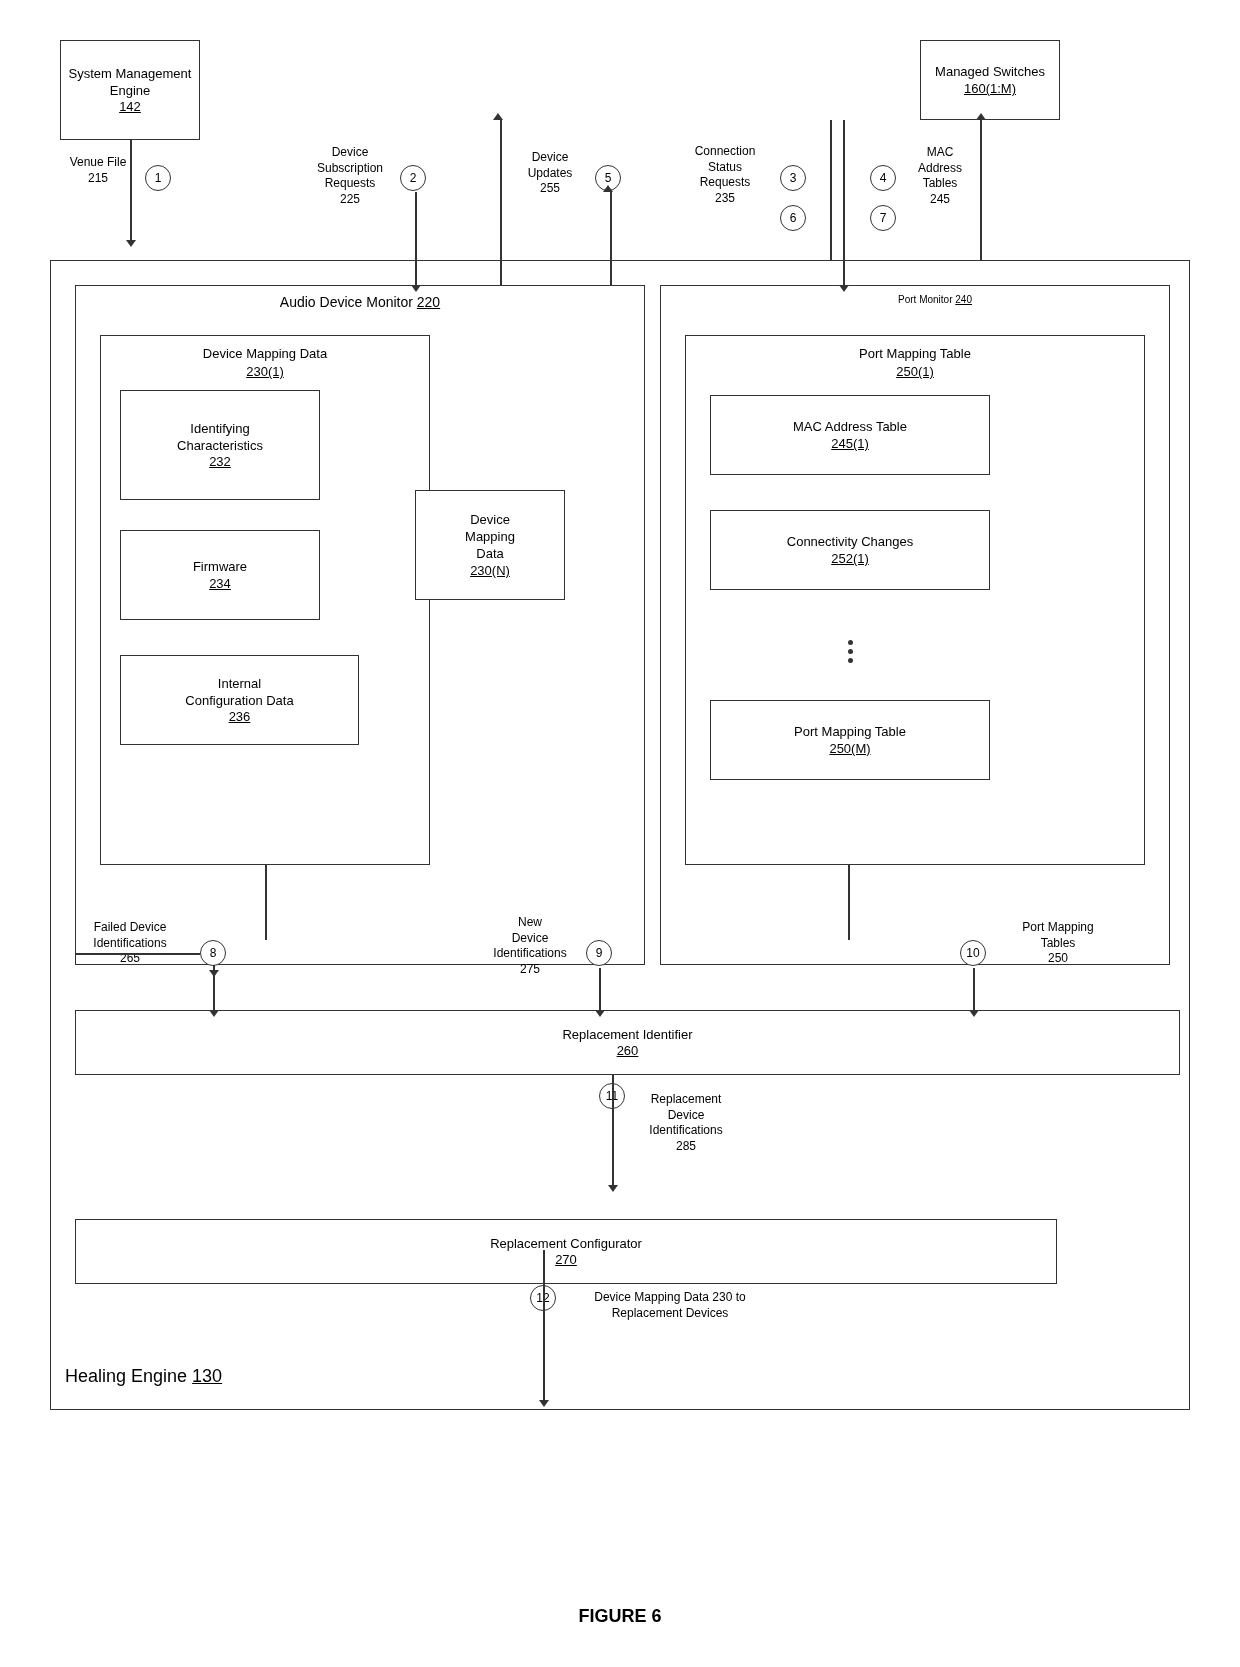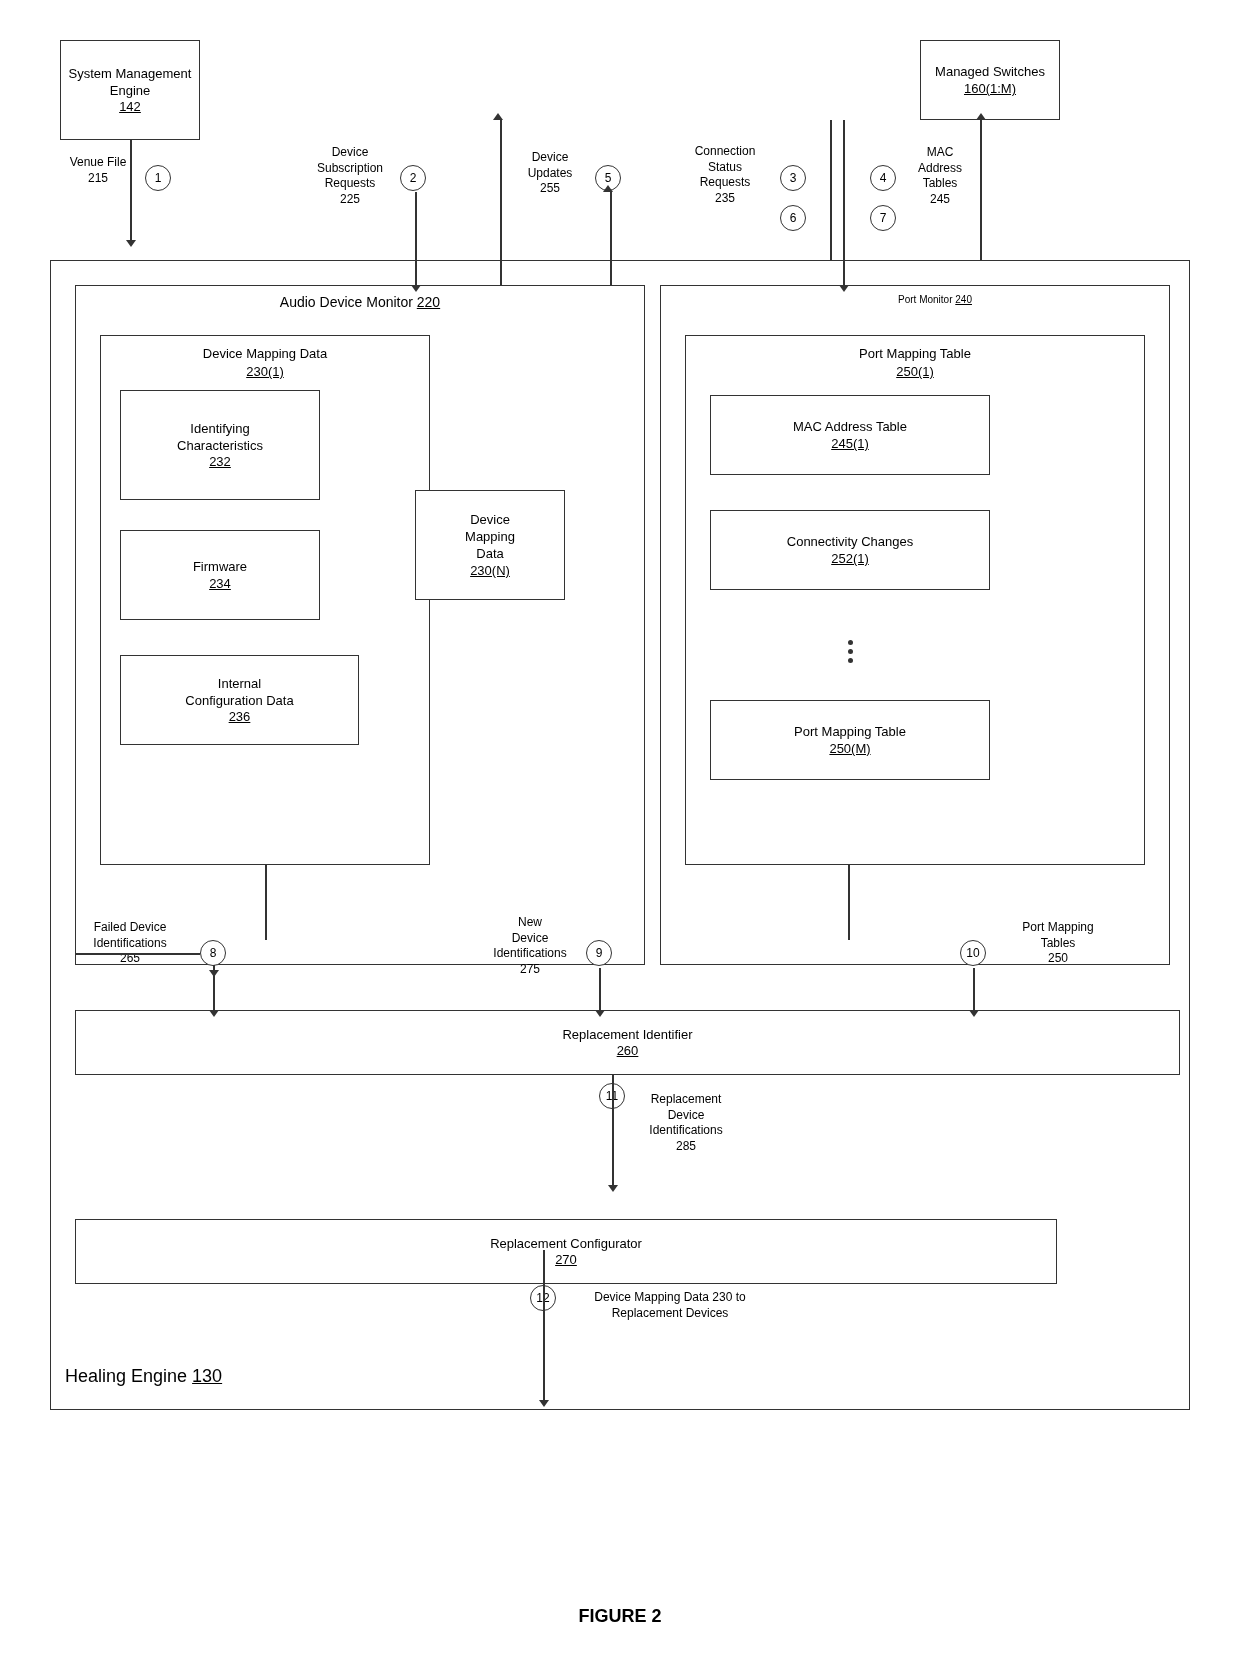--- a/index.html
+++ b/index.html
@@ -312,17 +312,17 @@
   <div class="arrow-line arrow-v arrowhead-down" style="left:543px; top:1250px; height:150px;"></div>
 
   <div class="label-text" style="left:560px; top:1290px; width:220px;">
     <span>Device Mapping Data 230 to<br>Replacement Devices</span>
   </div>
 
   <div class="arrow-line arrow-v" style="left:500px; top:120px; height:165px;"></div>
 
   <div class="arrow-line arrow-h" style="left:75px; top:953px; width:125px;"></div>
 
-  <div class="figure-title">FIGURE 2</div>
+  <div class="figure-title">FIGURE 6</div>
 
   <div class="arrow-line arrow-v arrowhead-down" style="left:843px; top:120px; height:165px;"></div>
 
 </div>
 
 </body></html>

